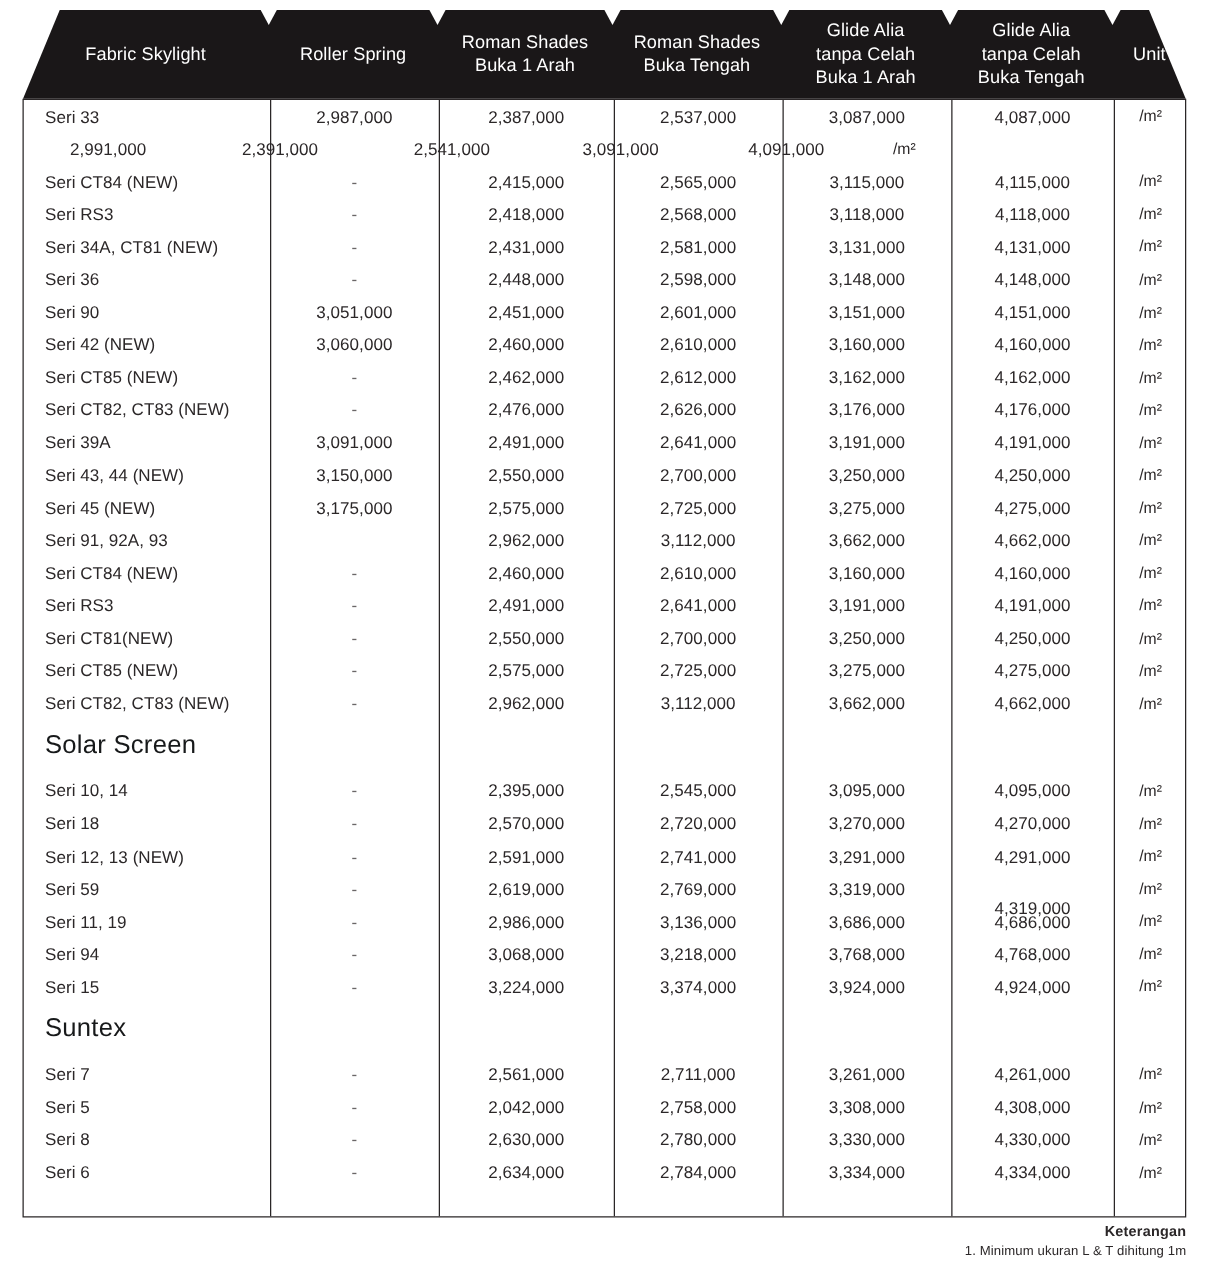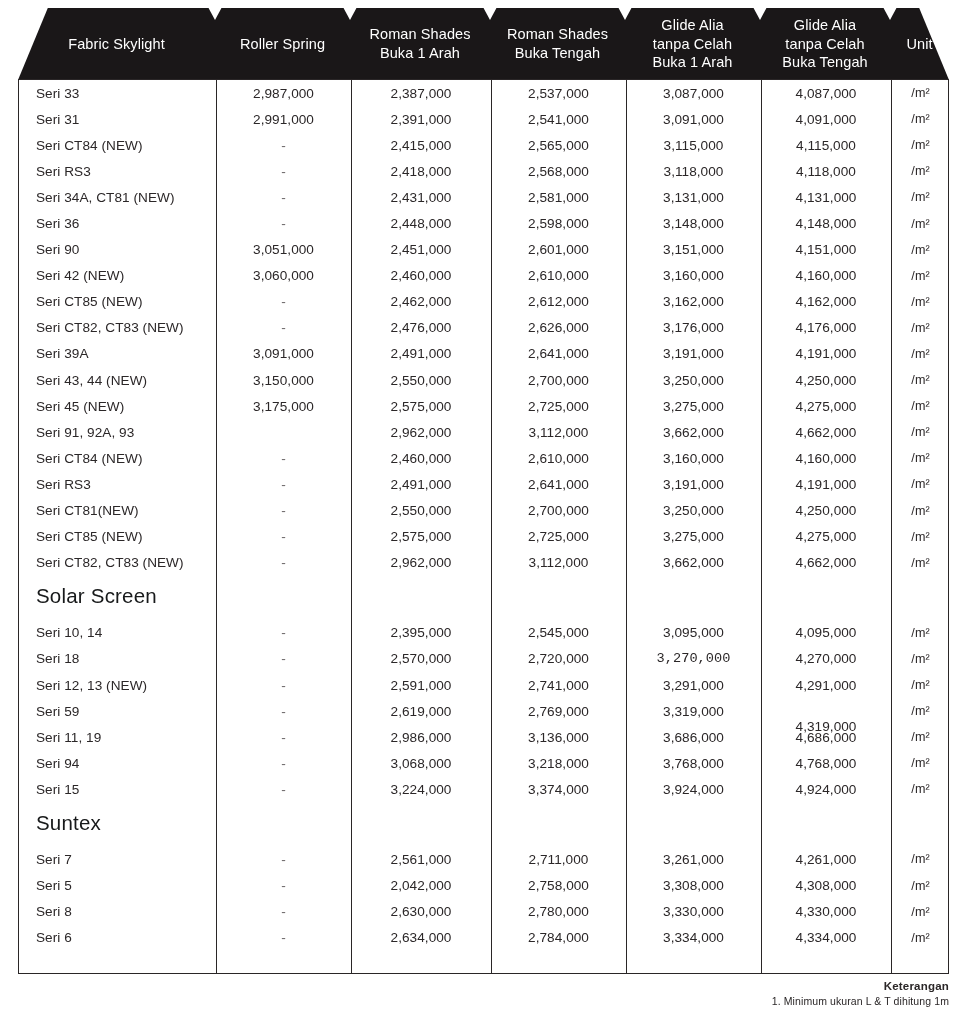--- a/index.html
+++ b/index.html
@@ -204,21 +204,20 @@
         <div class="row">
           <div class="cell c-name" style="width: 197px; flex: 0 0 197px;">Seri 33</div>
           <div class="cell c-num" style="width: 135px; flex: 0 0 135px;">2,987,000</div>
           <div class="cell c-num" style="width: 140px; flex: 0 0 140px;">2,387,000</div>
           <div class="cell c-num" style="width: 135px; flex: 0 0 135px;">2,537,000</div>
           <div class="cell c-num" style="width: 135px; flex: 0 0 135px;">3,087,000</div>
           <div class="cell c-num" style="width: 130px; flex: 0 0 130px;">4,087,000</div>
           <div class="cell c-unit" style="width: 59px; flex: 0 0 59px;">/m²</div>
         </div>
         <div class="row">
-          <div class="cell c-name" style="width: 197px; flex: 0 0 197px;">Seri 31</div>
           <div class="cell c-num" style="width: 135px; flex: 0 0 135px;">2,991,000</div>
           <div class="cell c-num" style="width: 140px; flex: 0 0 140px;">2,391,000</div>
           <div class="cell c-num" style="width: 135px; flex: 0 0 135px;">2,541,000</div>
           <div class="cell c-num" style="width: 135px; flex: 0 0 135px;">3,091,000</div>
           <div class="cell c-num" style="width: 130px; flex: 0 0 130px;">4,091,000</div>
           <div class="cell c-unit" style="width: 59px; flex: 0 0 59px;">/m²</div>
         </div>
         <div class="row">
           <div class="cell c-name" style="width: 197px; flex: 0 0 197px;">Seri CT84 (NEW)</div>
           <div class="cell c-num" style="width: 135px; flex: 0 0 135px;">
@@ -414,21 +413,21 @@
           <div class="cell c-num" style="width: 130px; flex: 0 0 130px;">4,095,000</div>
           <div class="cell c-unit" style="width: 59px; flex: 0 0 59px;">/m²</div>
         </div>
         <div class="row">
           <div class="cell c-name" style="width: 197px; flex: 0 0 197px;">Seri 18</div>
           <div class="cell c-num" style="width: 135px; flex: 0 0 135px;">
             <span class="dash">-</span>
           </div>
           <div class="cell c-num" style="width: 140px; flex: 0 0 140px;">2,570,000</div>
           <div class="cell c-num" style="width: 135px; flex: 0 0 135px;">2,720,000</div>
-          <div class="cell c-num" style="width: 135px; flex: 0 0 135px; font-family: Liberation Mono, monospace;">3,270,000</div>
+          <div class="cell c-num" style="width: 135px; flex: 0 0 135px;">3,270,000</div>
           <div class="cell c-num" style="width: 130px; flex: 0 0 130px;">4,270,000</div>
           <div class="cell c-unit" style="width: 59px; flex: 0 0 59px;">/m²</div>
         </div>
         <div class="row">
           <div class="cell c-name" style="width: 197px; flex: 0 0 197px;">Seri 12, 13 (NEW)</div>
           <div class="cell c-num" style="width: 135px; flex: 0 0 135px;">
             <span class="dash">-</span>
           </div>
           <div class="cell c-num" style="width: 140px; flex: 0 0 140px;">2,591,000</div>
           <div class="cell c-num" style="width: 135px; flex: 0 0 135px;">2,741,000</div>

